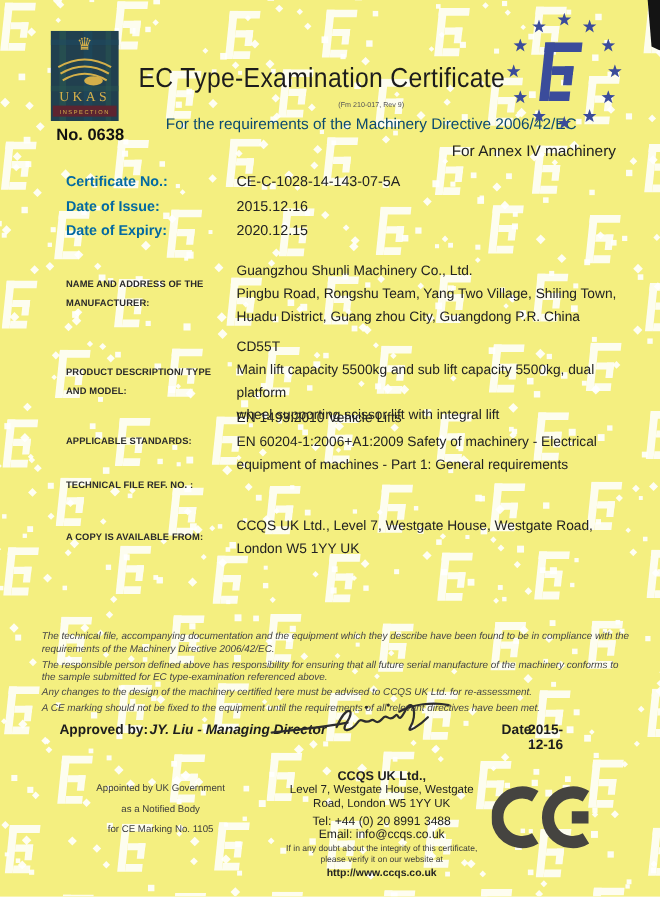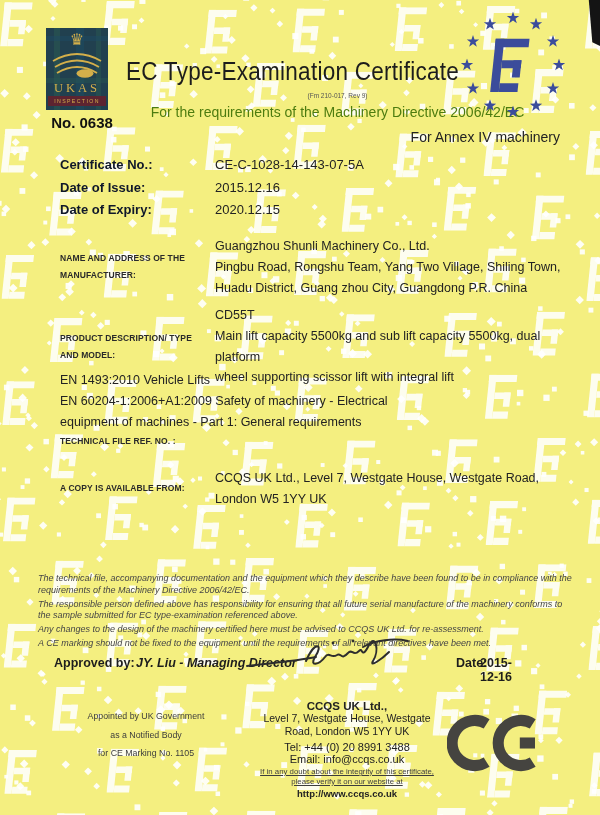--- a/index.html
+++ b/index.html
@@ -11,27 +11,27 @@
   .black-corner{position:absolute;top:0;right:0;width:14px;height:46px;background:#141414;
     clip-path:polygon(20% 0,100% 0,100% 100%,45% 92%);}
   
   .ukas-box{position:absolute;left:46px;top:28px;width:62px;height:82px;}
   .ukas-number{position:absolute;left:36px;top:114px;width:92px;text-align:center;
     font-weight:bold;font-size:15px;color:#111;}
   .title{position:absolute;left:95px;top:57px;width:395px;text-align:center;
     font-size:25px;color:#1c1c1c;transform:scaleX(.9);transform-origin:center;letter-spacing:.3px;}
   .form-ref{position:absolute;left:115px;top:92px;width:445px;text-align:center;
     font-size:6.5px;color:#555;}
-  .subtitle1{position:absolute;left:115px;top:104px;width:445px;text-align:center;font-size:14px;color:#4d7c0f;}
+  .subtitle1{position:absolute;left:115px;top:104px;width:445px;text-align:center;font-size:14px;color:#0c4a6e;}
   .subtitle2{position:absolute;left:115px;top:129px;width:445px;text-align:right;font-size:14px;color:#222;}
   .eu-emblem{position:absolute;left:455px;top:4px;width:116px;height:126px;color:#3b4c9b;}
   
   .summary{position:absolute;left:60px;top:157px;width:480px;}
   .summary-row{display:flex;height:22.5px;align-items:flex-start;}
-  .summary-label{width:155px;font-weight:bold;font-size:13px;color:#0f172a;}
+  .summary-label{width:155px;font-weight:bold;font-size:13px;color:#0369a1;}
   .summary-value{font-size:13px;color:#222;}
   
   .detail-row{position:absolute;left:60px;width:510px;display:flex;align-items:center;}
   .detail-label{width:155px;font-size:8.5px;font-weight:bold;color:#2a2a2a;line-height:17px;letter-spacing:.1px;}
   .detail-value{width:355px;font-size:12.5px;color:#222;line-height:20.8px;}
   
   .legal{position:absolute;left:38px;top:573px;width:538px;}
   .legal p{margin:0 0 2.5px 0;font-size:9px;line-height:11.5px;font-style:italic;color:#454545;}
   
   .approval{position:absolute;left:16px;top:656px;width:493px;height:30px;}
@@ -41,21 +41,21 @@
   .ap-date-value{position:absolute;left:464px;font-weight:bold;font-size:12.5px;}
   .signature{position:absolute;left:228px;top:-26px;width:175px;height:58px;}
   
   .notified{position:absolute;left:52px;top:707px;width:188px;text-align:center;
     font-size:8.8px;color:#3c3c3c;line-height:18.5px;}
   .ccqs{position:absolute;left:238px;top:700px;width:218px;text-align:center;color:#222;}
   .ccqs-name{font-weight:bold;font-size:11.5px;}
   .ccqs-addr{font-size:10.5px;line-height:13px;}
   .ccqs-tel{font-size:11px;margin-top:3px;}
   .ccqs-email{font-size:11px;}
-  .ccqs-verify{font-size:7.8px;line-height:9.8px;color:#3d3d3d;margin-top:2px;text-decoration:underline;}
+  .ccqs-verify{font-size:7.8px;line-height:9.8px;color:#3d3d3d;margin-top:2px;}
   .ccqs-url{font-size:9.5px;font-weight:bold;margin-top:1px;}
   .ce-svg{position:absolute;left:447px;top:713px;width:94px;height:60px;}
 </style>
 </head>
 <body>
 
 <div class="cert">
 
   <svg class="pattern-svg" id="pattern">
     <defs>
@@ -1304,20 +1304,23 @@
       <div>AND MODEL:</div>
     </div>
     <div class="detail-value">
       <div>CD55T</div>
       <div>Main lift capacity 5500kg and sub lift capacity 5500kg, dual platform</div>
       <div>wheel supporting scissor lift with integral lift</div>
     </div>
   </div>
 
   <div class="detail-row" style="top:370px">
+    <div class="detail-label">
+      <div>APPLICABLE STANDARDS:</div>
+    </div>
     <div class="detail-value">
       <div>EN 1493:2010 Vehicle Lifts</div>
       <div>EN 60204-1:2006+A1:2009 Safety of machinery - Electrical</div>
       <div>equipment of machines - Part 1: General requirements</div>
     </div>
   </div>
 
   <div class="detail-row" style="top:433px">
     <div class="detail-label">
       <div>TECHNICAL FILE REF. NO. :</div>

